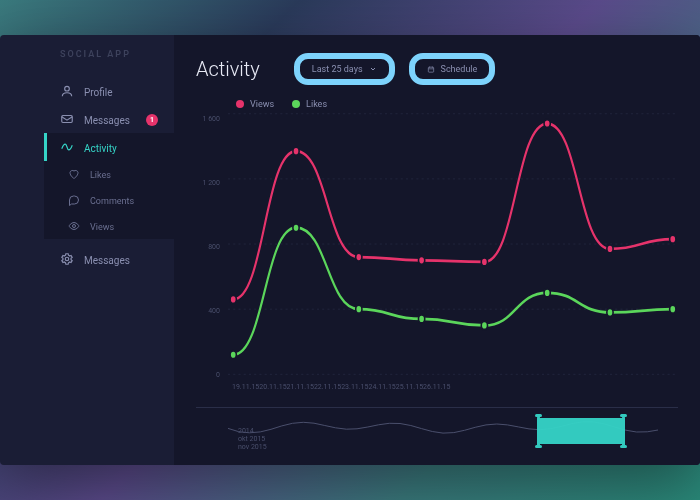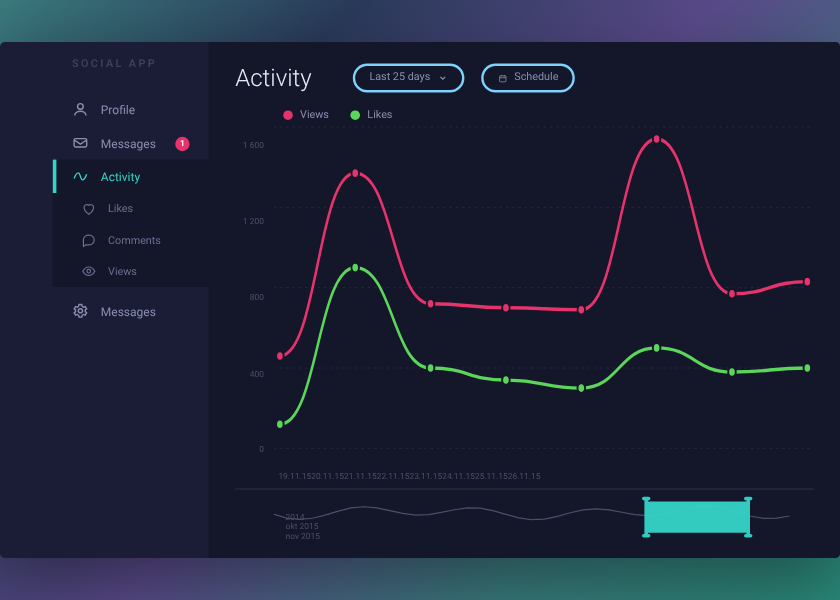--- a/index.html
+++ b/index.html
@@ -58,31 +58,31 @@
 
   .main {
     flex: 1;
     background: #14162a;
     padding: 18px 22px 14px 22px;
     display: flex; flex-direction: column;
   }
   .header { display: flex; align-items: center; gap: 14px; margin-bottom: 10px; }
   .title { color: #e8eaf5; font-size: 20px; font-weight: 300; flex: 0 0 auto; margin-right: 20px; }
   .pill {
-    border: 2px solid #7dd3fc; color: #8a8fb0; font-size: 9px;
+    border: 6px solid #7dd3fc; color: #8a8fb0; font-size: 9px;
     padding: 5px 12px; border-radius: 14px; display: flex; align-items: center; gap: 6px;
     cursor: pointer;
   }
   .pill .chev, .pill .cal { width: 8px; height: 8px; display: flex; align-items: center; justify-content: center; }
   .legend { display: flex; gap: 18px; padding: 4px 0 2px 40px; }
   .legend-item { display: flex; align-items: center; gap: 6px; font-size: 9px; color: #8a8fb0; }
   .dot { width: 8px; height: 8px; border-radius: 50%; }
   .chart-wrap { position: relative; flex: 1; display: flex; }
   .yaxis { display: flex; flex-direction: column; justify-content: space-between; padding: 4px 8px 20px 0; width: 32px; }
-  .ytick, .xtick { color: #4a4f6c; font-size: 7px; text-align: right; margin-top: 10px; }
+  .ytick, .xtick { color: #4a4f6c; font-size: 7px; text-align: right; }
   .plot { flex: 1; position: relative; }
   .xaxis { position: absolute; left: 0; right: 0; bottom: 0; height: 16px; display: flex; justify-content: flex-start; padding: 0 4px; }
   .xtick { text-align: center; }
 
   .scrubber {
     height: 44px; margin-top: 8px; position: relative;
     border-top: 1px solid #2a2e48;
     padding-top: 6px;
   }
   .scrub-plot { height: 24px; position: relative; }

